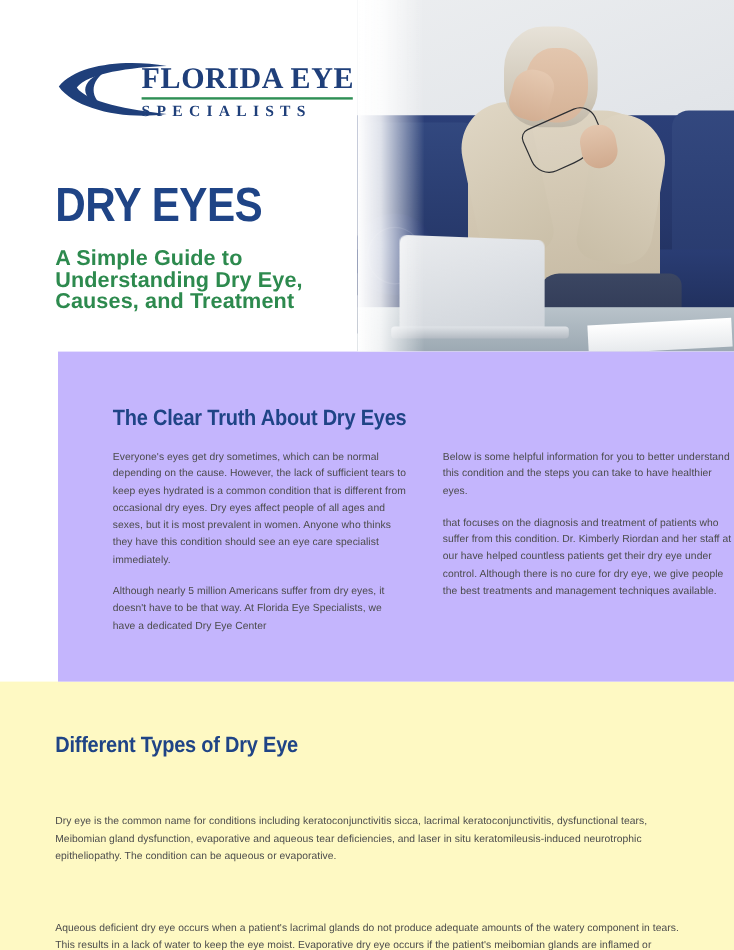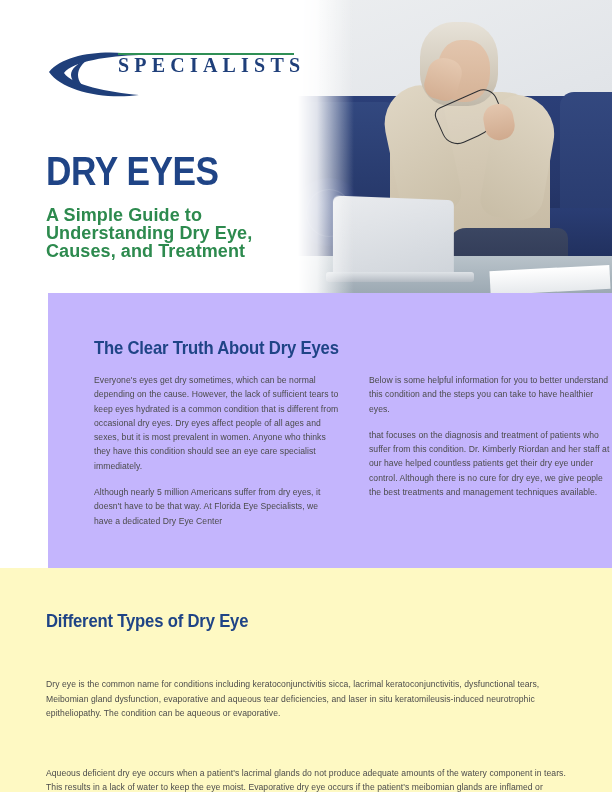--- a/index.html
+++ b/index.html
@@ -173,21 +173,21 @@
     white-space: nowrap;
   }
   .logo-rule {
     height: 2px;
     background: #2f8f55;
     margin: 1px 0 2px 0;
     width: 176px;
   }
   .logo-word-sub {
     font-family: "Liberation Serif", serif;
-    font-size: 20px;
+    font-size: 13px;
     font-weight: 700;
     color: #1f3f7a;
     letter-spacing: 5.2px;
     line-height: 16px;
     white-space: nowrap;
   }
 
   
   .title-block {
     position: absolute;
@@ -284,20 +284,21 @@
     <div class="ph-papers"></div>
     <div class="ph-fade"></div>
   </div>
 
   <div class="logo">
     <svg class="logo-eye" viewBox="0 0 96 50">
       <path d="M93 5 C60 -1 18 3 3 22 C16 41 58 50 93 45 C62 42 26 35 18 23 C27 11 63 6 93 5 Z" fill="#1f3f7a"></path>
       <path d="M44 8 C31 13 25 19 25 25 C25 31 32 38 45 43 C36 37 32 31 32 25 C32 19 36 13 44 8 Z" fill="#1f3f7a"></path>
     </svg>
     <div class="logo-text">
+      <div class="logo-word-main">FLORIDA EYE</div>
       <div class="logo-rule"></div>
       <div class="logo-word-sub">SPECIALISTS</div>
     </div>
   </div>
 
   <div class="title-block">
     <h1 class="doc-title">DRY EYES</h1>
     <p class="doc-subtitle">A Simple Guide to Understanding Dry Eye, Causes, and Treatment</p>
   </div>
 </div>

